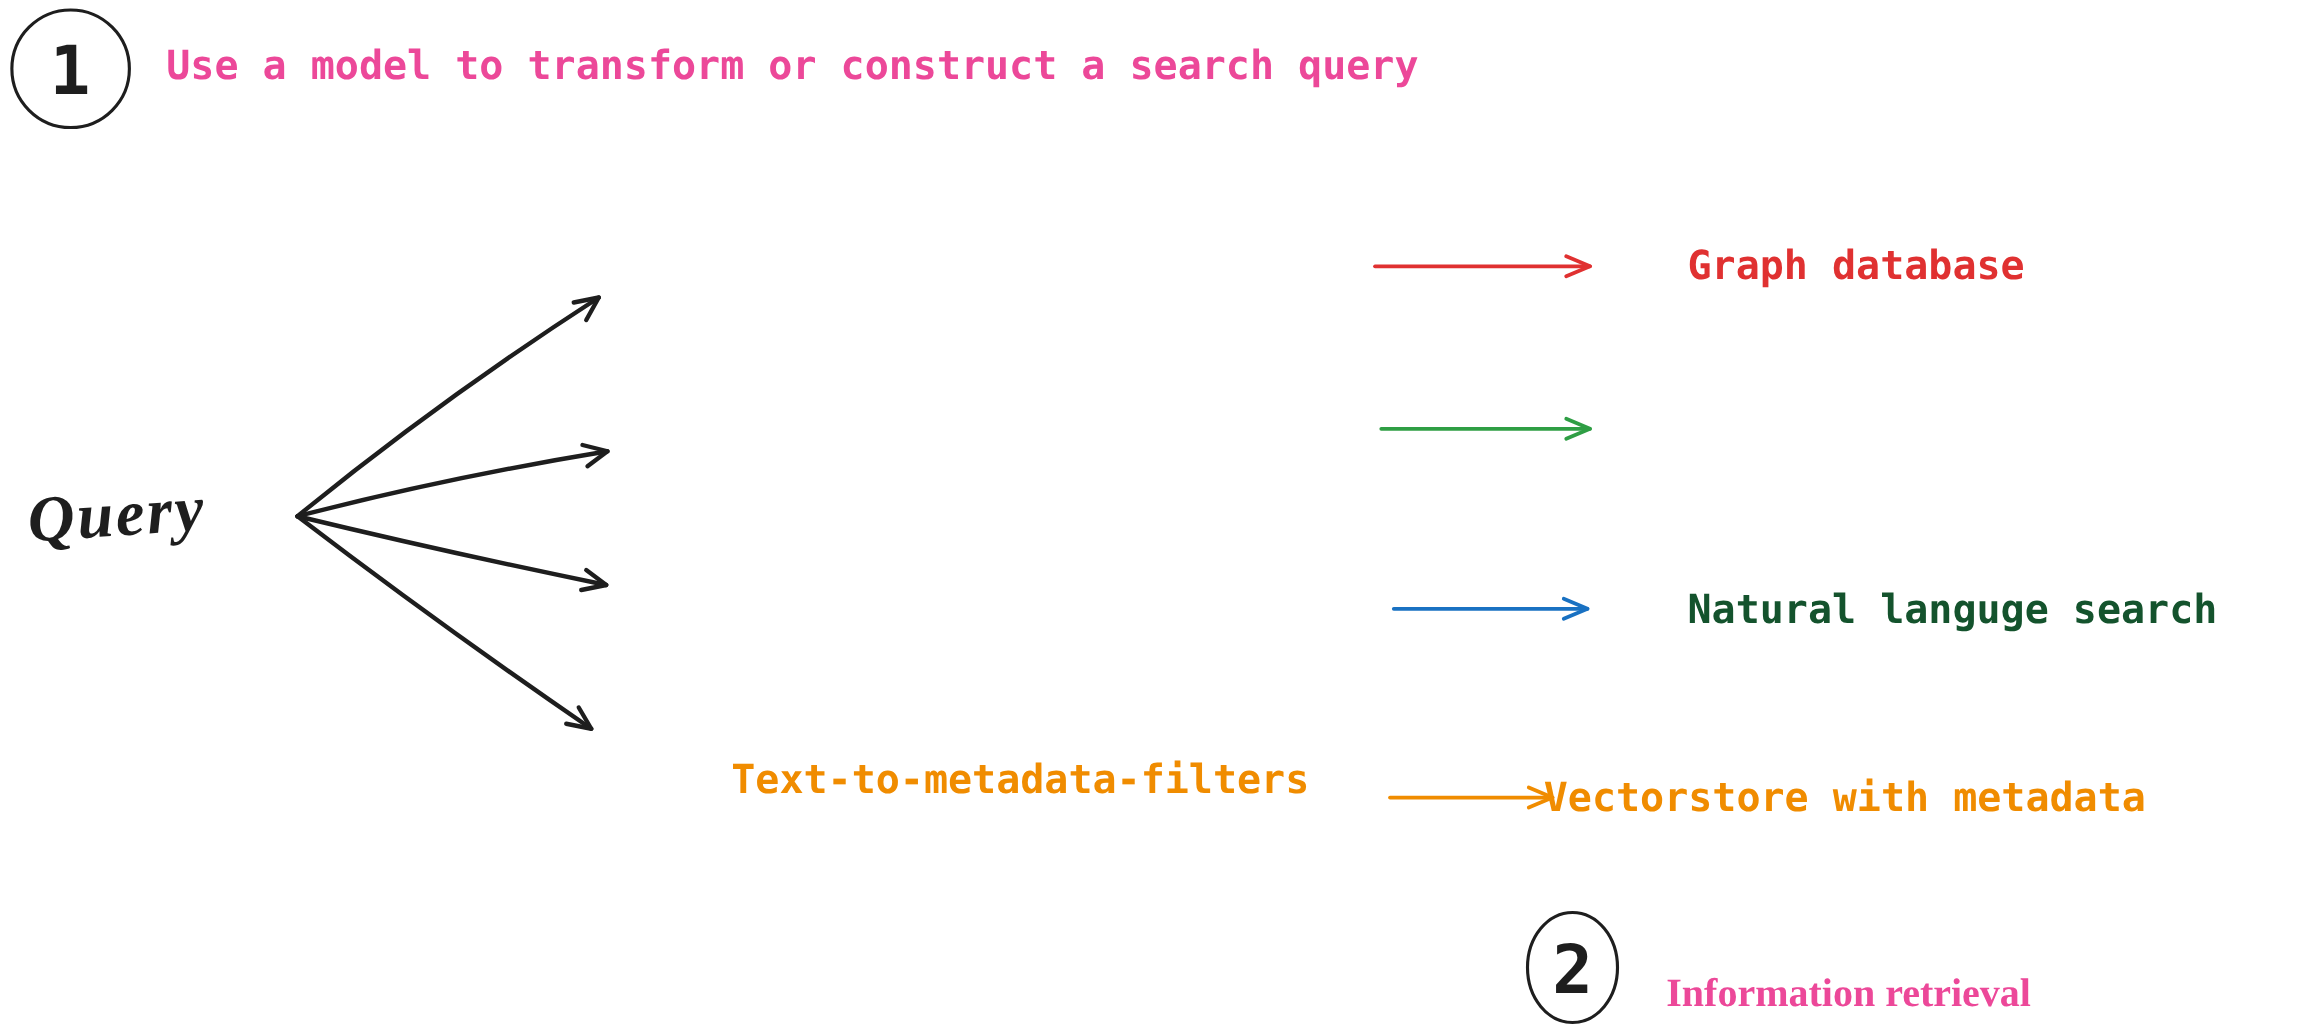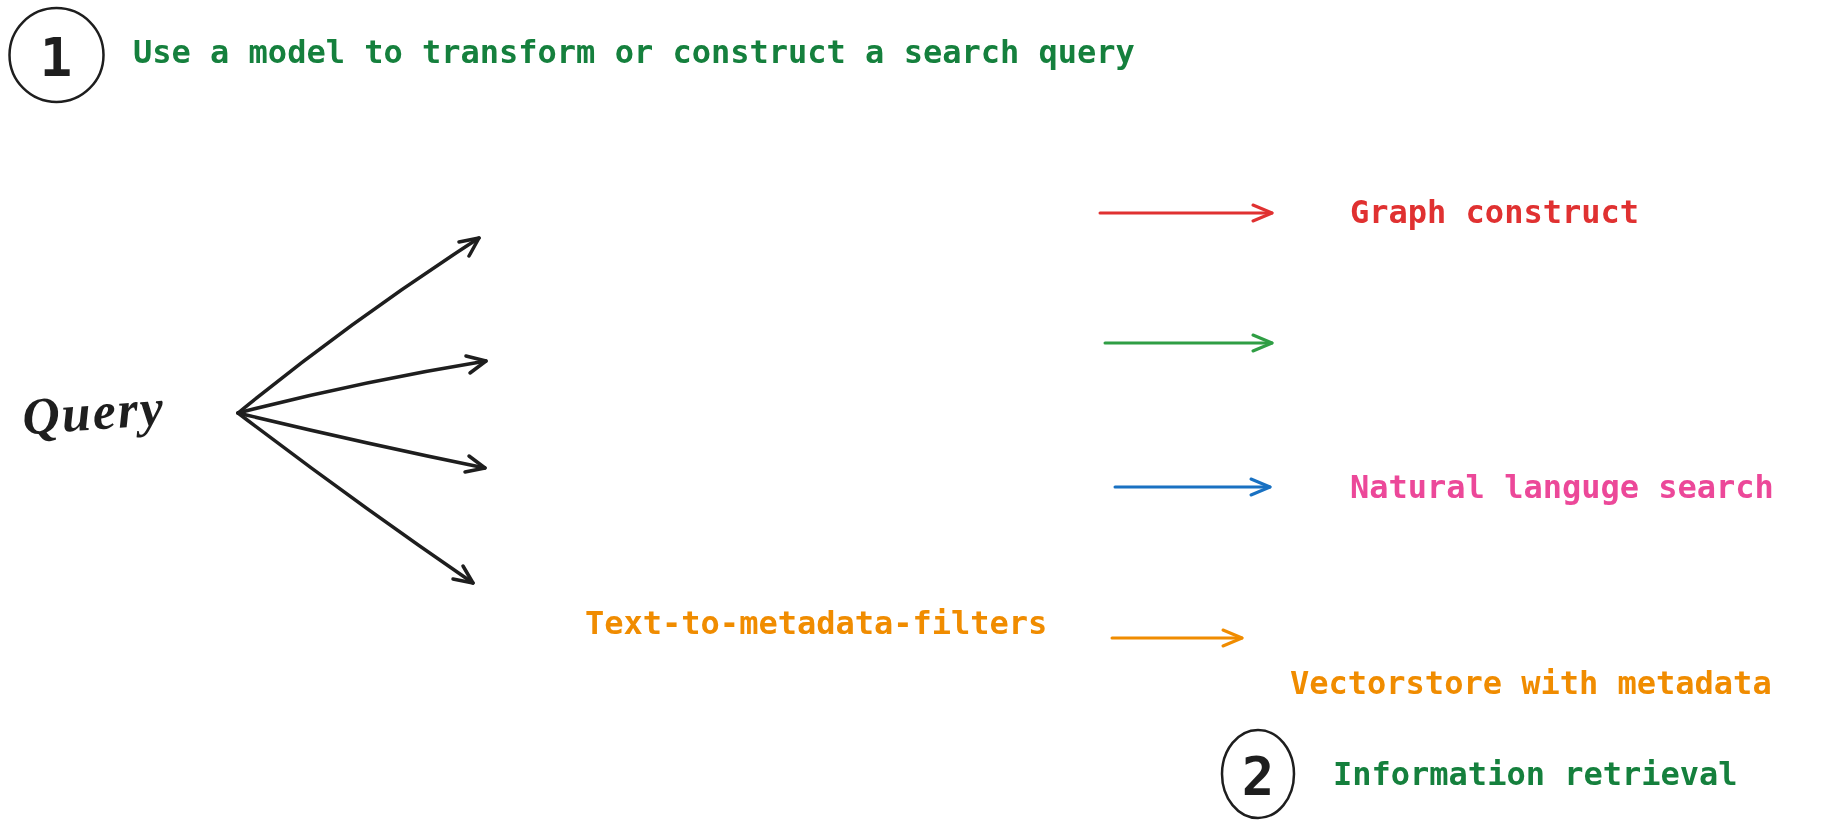--- a/index.html
+++ b/index.html
@@ -11,21 +11,21 @@
     overflow:hidden;
     font-family:"DejaVu Sans Mono", monospace;
   }
   .arrow-layer{position:absolute;left:0;top:0;width:1841px;height:828px;}
   .label{
     position:absolute;
     transform:translateY(-50%);
     font-weight:bold;
     font-size:32px;
     white-space:nowrap;
-    color:#15803d;
+    color:#ec4899;
   }
   .step-number{
     position:absolute;
     transform:translate(-50%,-50%);
     font-weight:bold;
     font-size:54px;
     color:#1e1e1e;
   }
   .query{
     position:absolute;
@@ -76,24 +76,24 @@
       <path d="M1112,638 L1242,638"></path>
       <path d="M1223,630 L1242,638 L1223,646"></path>
     </g>
   </svg>
 
   <div class="step-number" style="left:56px;top:57px;">1</div>
   <div class="label" style="left:133px;top:52px;">Use a model to transform or construct a search query</div>
 
   <div class="query">Query</div>
 
-  <div class="label" style="left: 1350px; top: 212px; color: rgb(224, 49, 49);">Graph construct</div>
+  <div class="label" style="left: 1350px; top: 212px; color: rgb(224, 49, 49);">Graph database</div>
 
 
-  <div class="label" style="left: 1350px; top: 487px; color: #ec4899;">Natural languge search</div>
+  <div class="label" style="left: 1350px; top: 487px; color: #14532d;">Natural languge search</div>
 
   <div class="label" style="left: 585px; top: 623px; color: rgb(240, 140, 0);">Text-to-metadata-filters</div>
-  <div class="label" style="left: 1290px; top: 638px; color: rgb(240, 140, 0); margin-top: 45px;">Vectorstore with metadata</div>
+  <div class="label" style="left: 1235px; top: 638px; color: rgb(240, 140, 0);">Vectorstore with metadata</div>
 
   <div class="step-number" style="left:1258px;top:776px;">2</div>
-  <div class="label" style="left:1333px;top:774px;">Information retrieval</div>
+  <div class="label" style="left:1333px;top:794px;font-family:Liberation Serif, serif;">Information retrieval</div>
 
 </div>
 
 </body></html>

